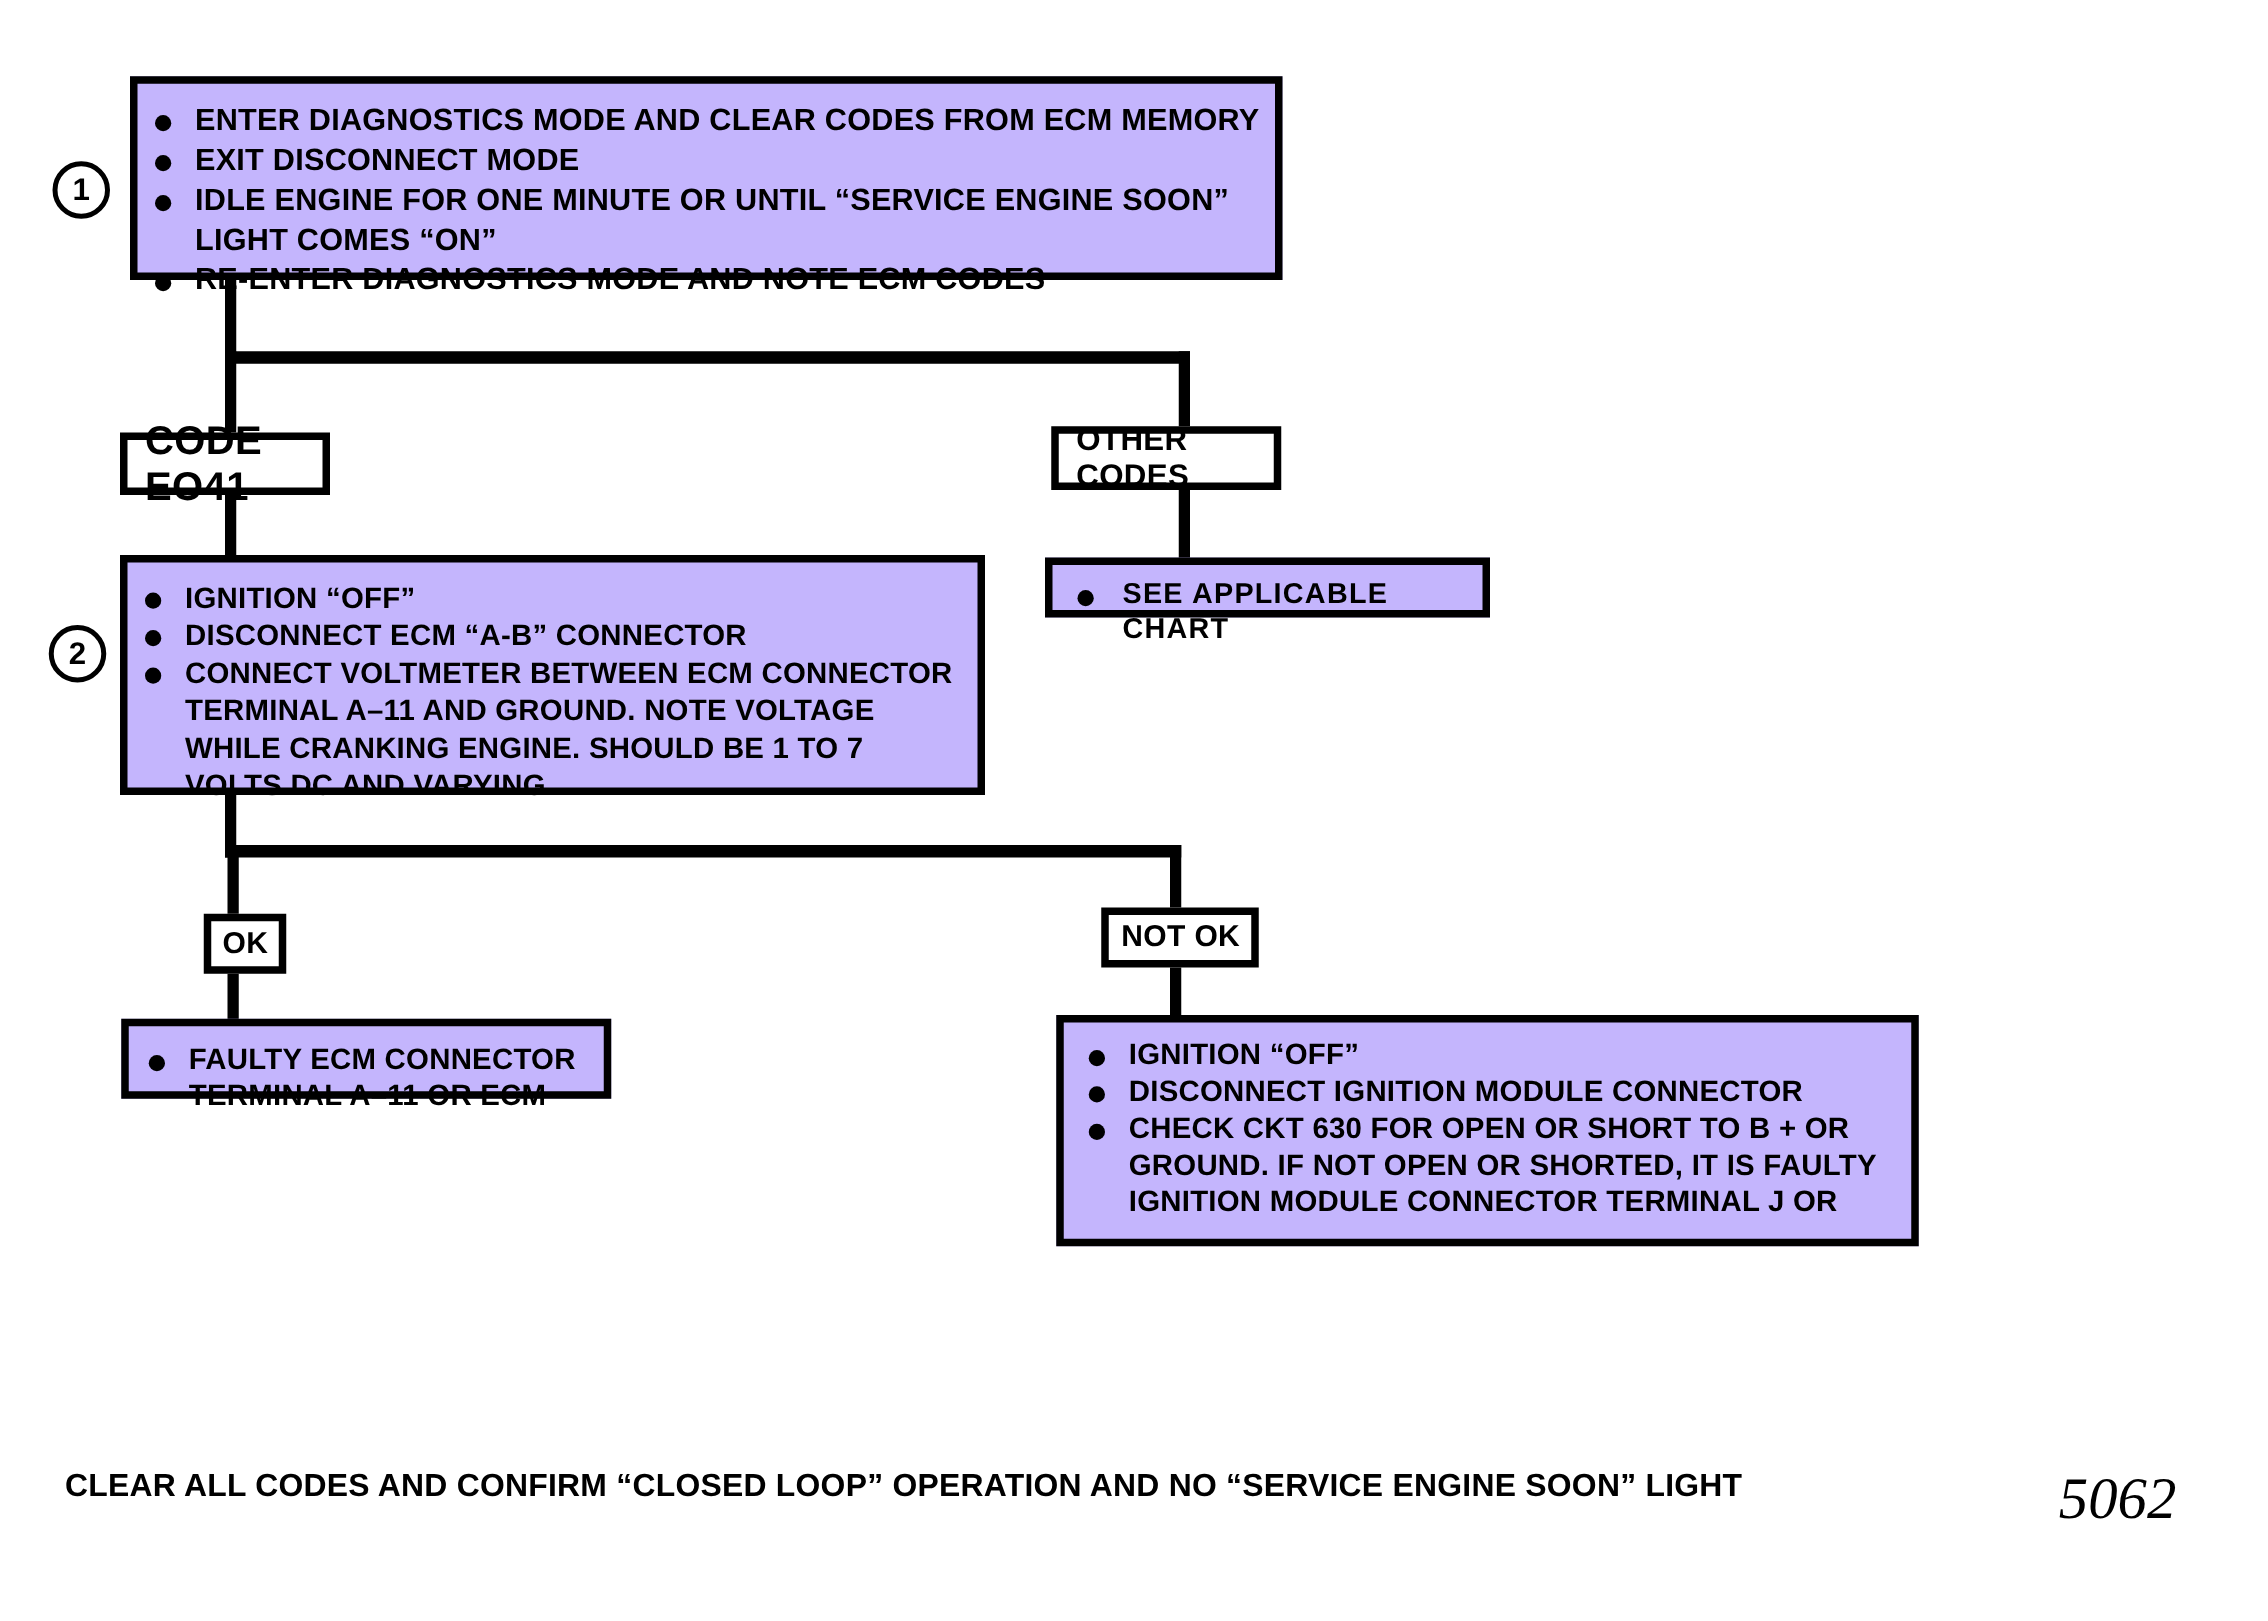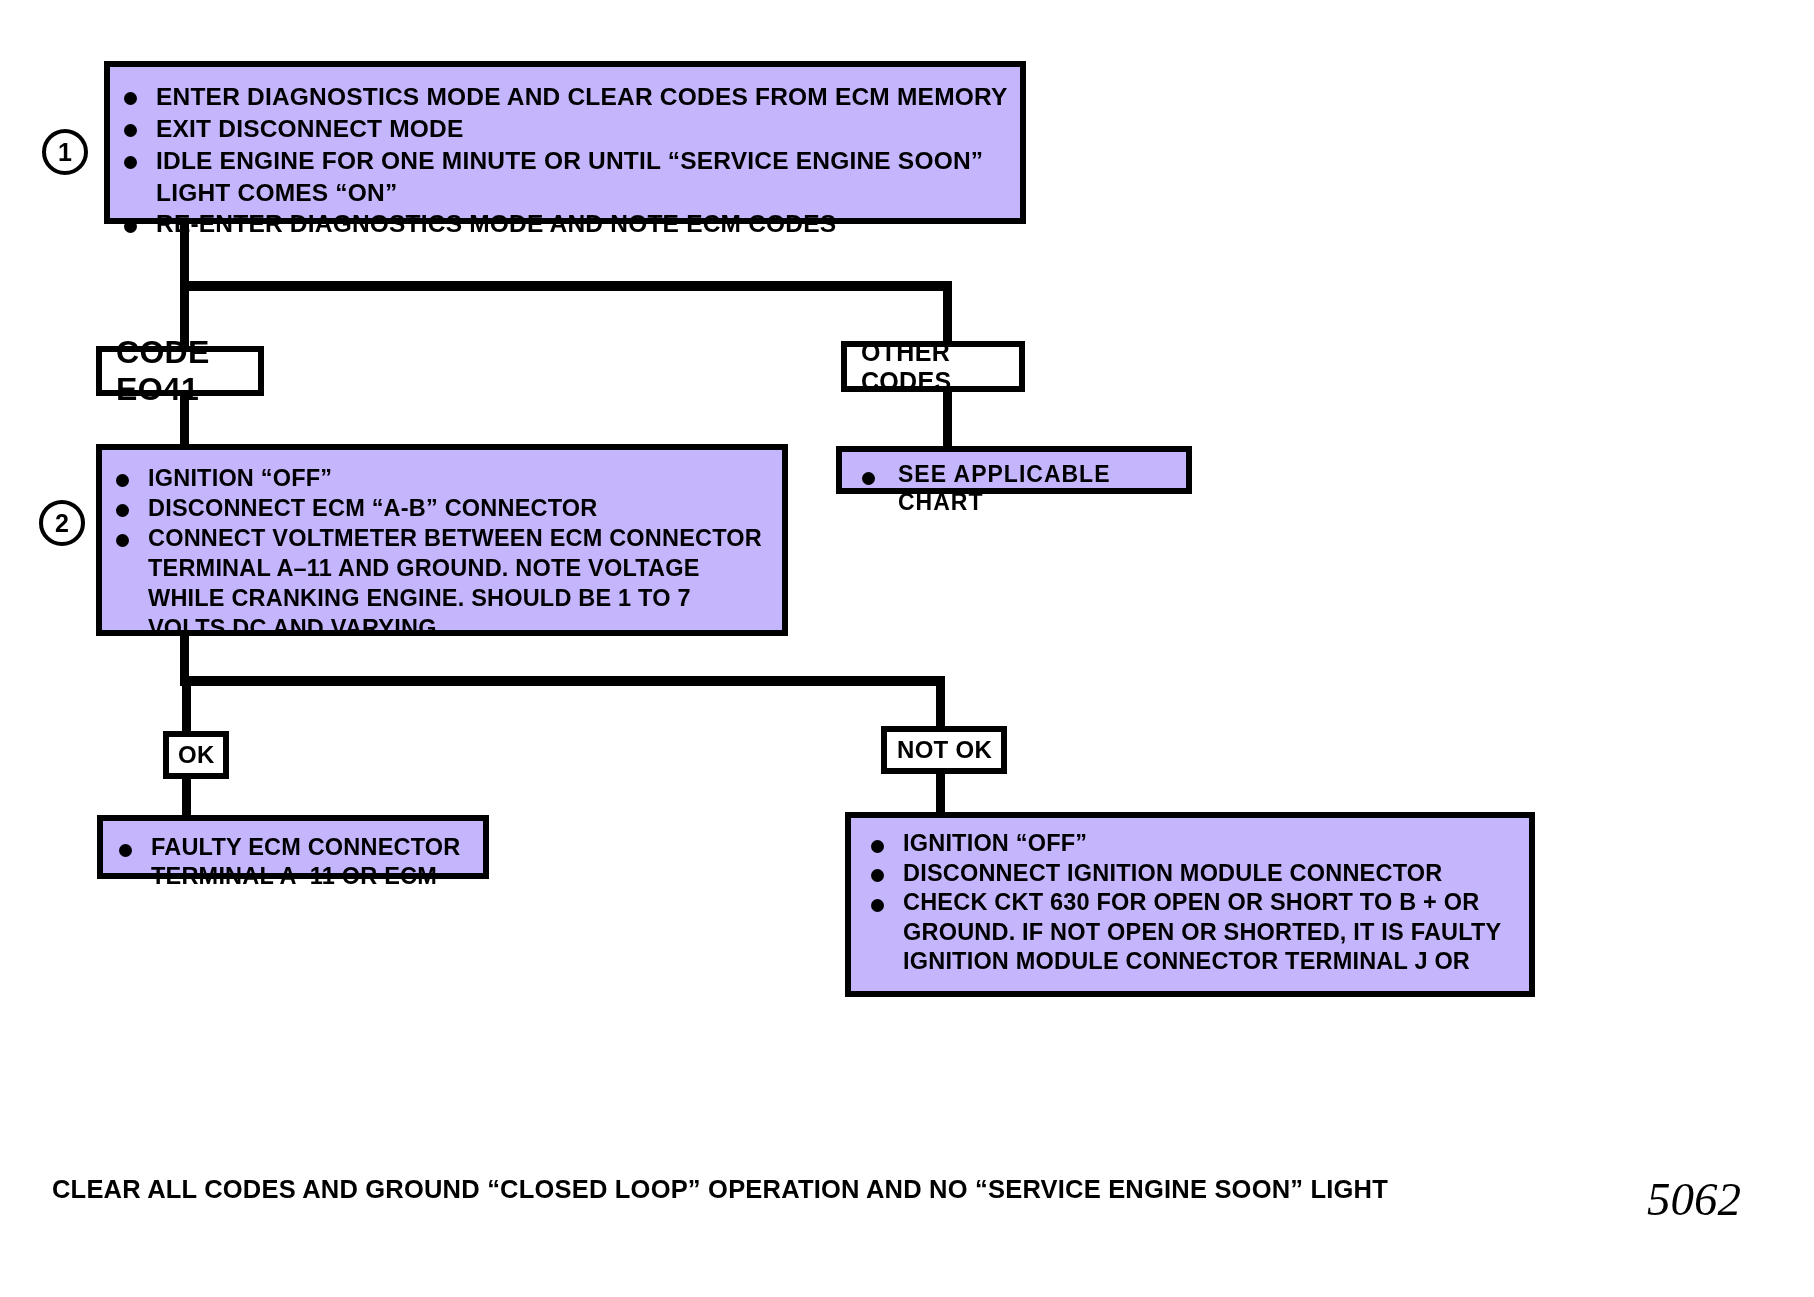--- a/index.html
+++ b/index.html
@@ -254,16 +254,16 @@
         <span>DISCONNECT IGNITION MODULE CONNECTOR</span>
       </li>
       <li>
         <span>CHECK CKT 630 FOR OPEN OR SHORT TO B + OR</span>
         <span class="cont">GROUND.  IF NOT OPEN OR SHORTED, IT IS FAULTY</span>
         <span class="cont">IGNITION MODULE CONNECTOR TERMINAL J OR</span>
       </li>
     </ul>
   </div>
 
-  <div id="footer-note">CLEAR ALL CODES AND GROUND “CLOSED LOOP” OPERATION AND NO “SERVICE ENGINE SOON” LIGHT</div>
+  <div id="footer-note">CLEAR ALL CODES AND CONFIRM “CLOSED LOOP” OPERATION AND NO “SERVICE ENGINE SOON” LIGHT</div>
   <div id="chart-number">5062</div>
 
 </div>
 
 </body></html>

